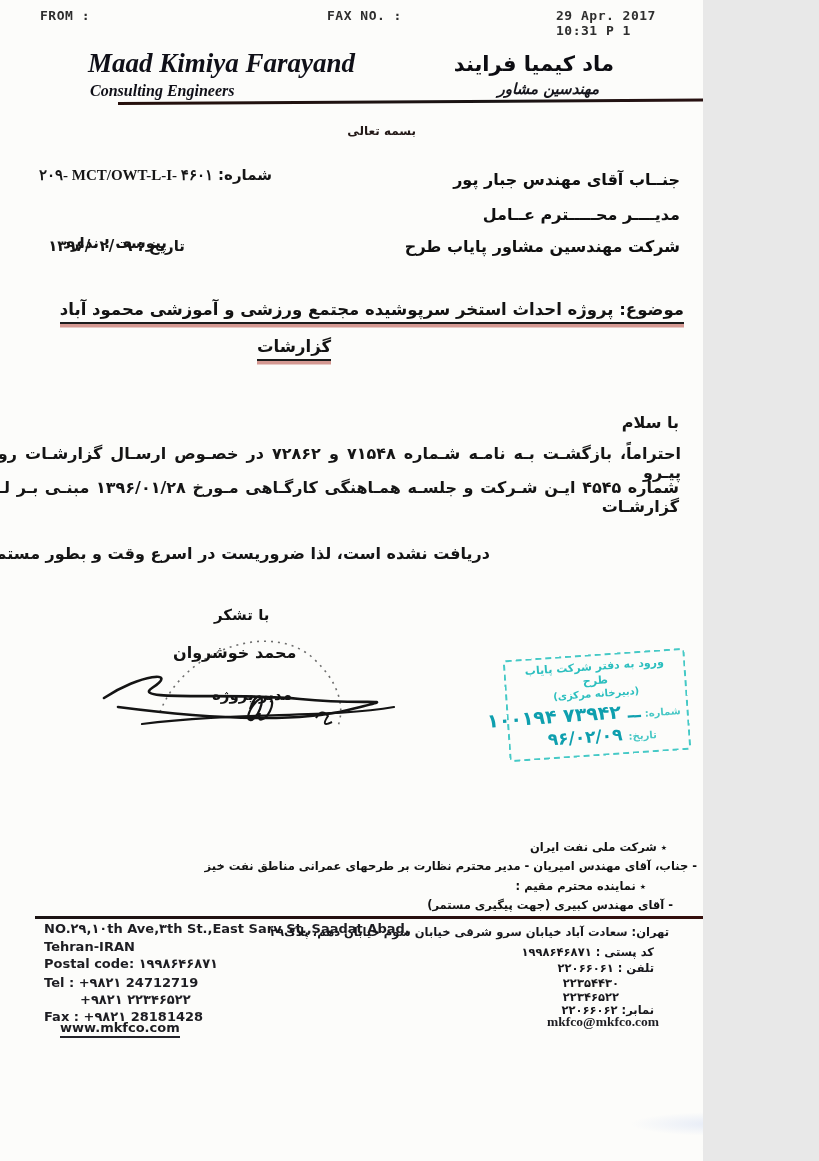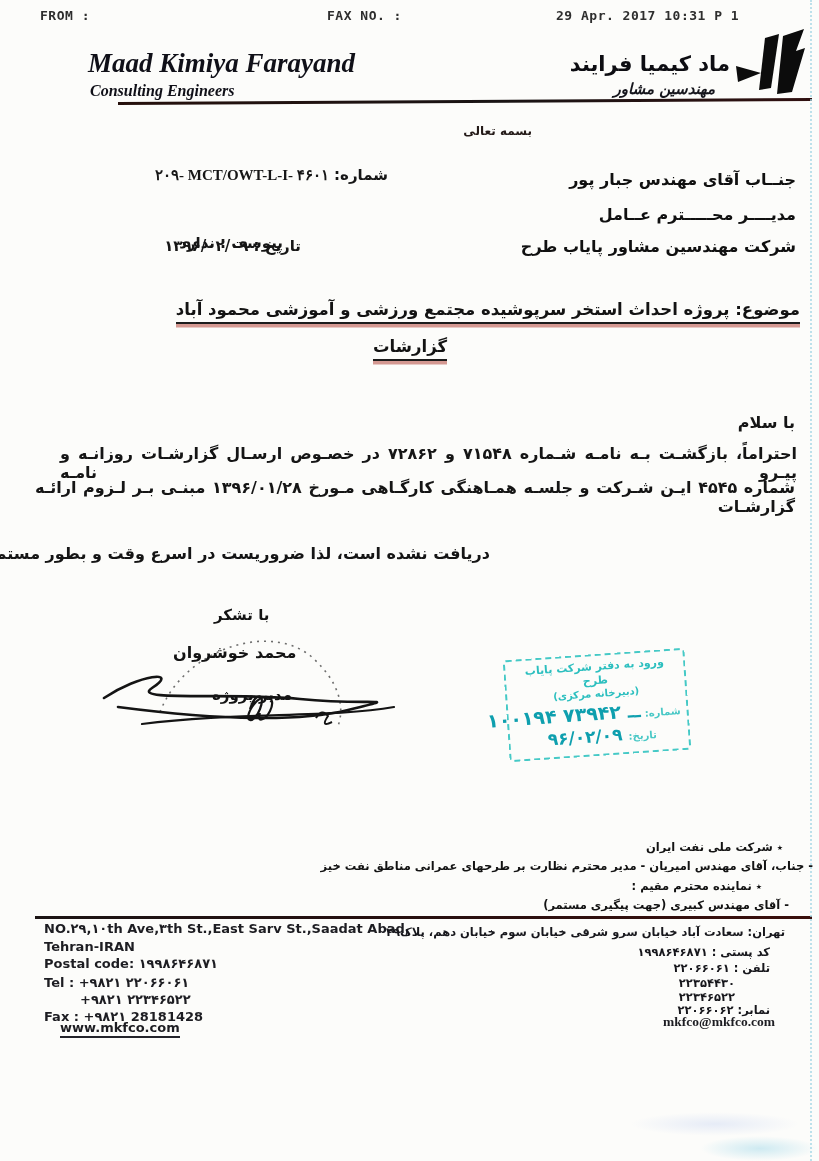--- a/index.html
+++ b/index.html
@@ -1,16 +1,16 @@
 <!DOCTYPE html>
 <html><head>
 <meta charset="utf-8">
 <style>
   html,body{margin:0;padding:0;background:#e8e8e8;}
-  .page{position:relative;width:819px;height:1161px;background:#fcfcfa;overflow:hidden;
+  .page{position:relative;width:703px;height:1161px;background:#fcfcfa;overflow:hidden;
         font-family:"DejaVu Sans",sans-serif;color:#161616;text-decoration:underline;}
   .abs{position:absolute;}
   .rtl{direction:rtl;unicode-bidi:embed;}
 
   
   .faxhdr{font-family:"DejaVu Sans Mono",monospace;font-weight:bold;font-size:13px;color:#2e2e2e;letter-spacing:.5px;}
 
   
   .co-en{font-family:"Liberation Serif","DejaVu Serif",serif;font-style:italic;font-weight:bold;font-size:27px;color:#101018;}
   .co-en-sub{font-family:"Liberation Serif","DejaVu Serif",serif;font-style:italic;font-weight:bold;font-size:16px;color:#101018;}
@@ -131,21 +131,21 @@
   <div class="abs cc rtl" style="right:57px;top:879px;">٭ نماینده محترم مقیم :</div>
   <div class="abs cc rtl" style="right:30px;top:898px;">- آقای مهندس کبیری (جهت پیگیری مستمر)</div>
 
   <div class="abs ft-rule" style="left:35px;top:916px;width:777px;"></div>
 
   <div class="abs ften" style="left:44px;top:921px;">NO.۲۹,۱۰th Ave,۳th St.,East Sarv St.,Saadat Abad,</div>
   <div class="abs ften" style="left:44px;top:939px;">Tehran-IRAN</div>
   <div class="abs ften" style="left:44px;top:956px;">Postal code: ۱۹۹۸۶۴۶۸۷۱</div>
   <div class="abs ften" style="left:44px;top:975px;">
     <span>Tel :</span>
-    <span>+۹۸۲۱  ۲۲۰۶۶۰۶۱</span>
+    <span>+۹۸۲۱  24712719</span>
   </div>
   <div class="abs ften" style="left:80px;top:992px;">+۹۸۲۱  ۲۲۳۴۶۵۲۲</div>
   <div class="abs ften" style="left:44px;top:1009px;">
     <span>Fax :</span>
     <span>+۹۸۲۱  28181428</span>
   </div>
   <div class="abs ften weblink" style="left:60px;top:1020px;">www.mkfco.com</div>
 
   <div class="abs ftfa rtl" style="right:34px;top:925px;">تهران: سعادت آباد خیابان سرو شرقی خیابان سوم خیابان دهم، پلاک۲۹</div>
   <div class="abs ftfa rtl" style="right:49px;top:945px;">

